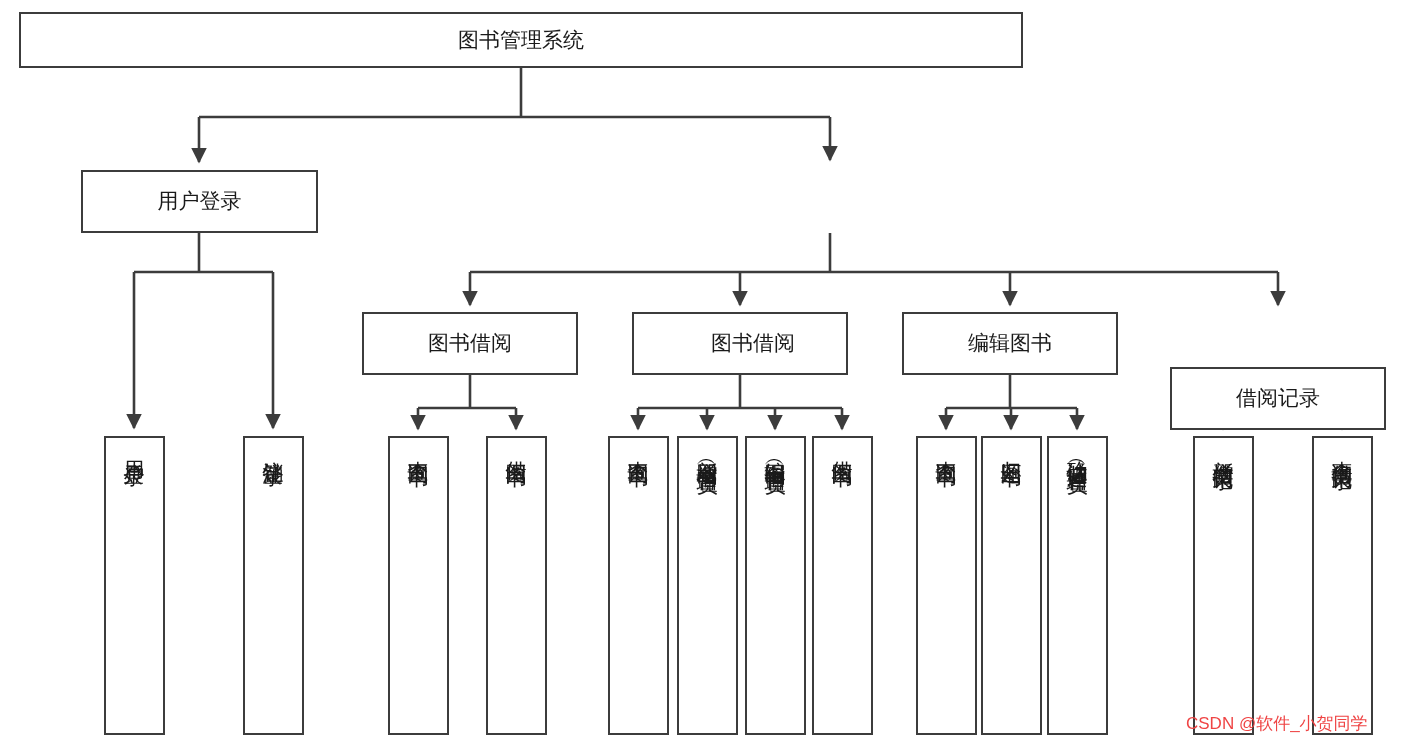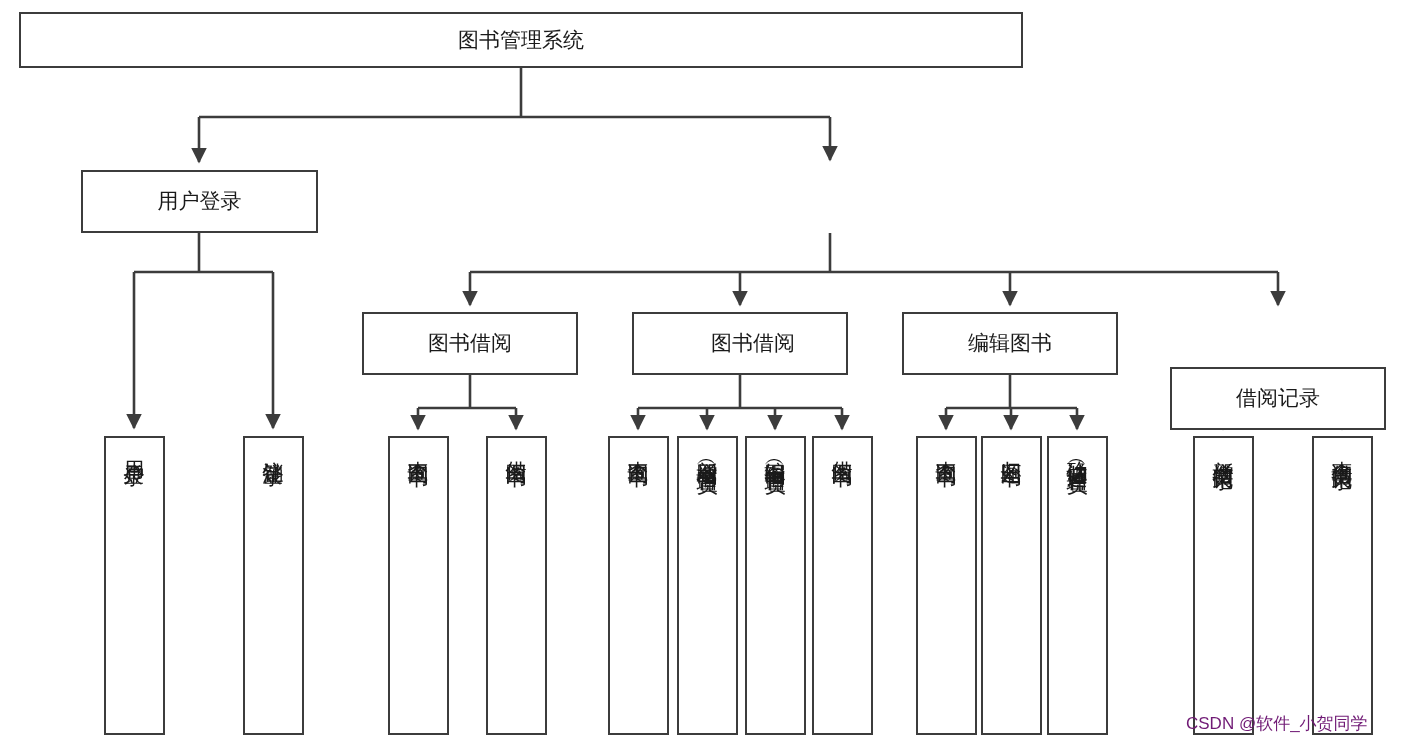--- a/index.html
+++ b/index.html
@@ -34,21 +34,21 @@
     writing-mode:vertical-rl;
     text-orientation:upright;
     font-size:21px;
     letter-spacing:2px;
     line-height:1.0;
   }
   #watermark{
     position:absolute;
     left:1186px;top:712px;
     font-size:17px;
-    color:#701a75;
+    color:#ef4444;
     white-space:nowrap;
     font-family:"Liberation Sans","DejaVu Sans",sans-serif;
   }
 </style>
 </head>
 <body>
 
 <div id="diagram">
 
   <svg id="wires" viewBox="0 0 1405 747" width="1405" height="747" aria-hidden="true">

